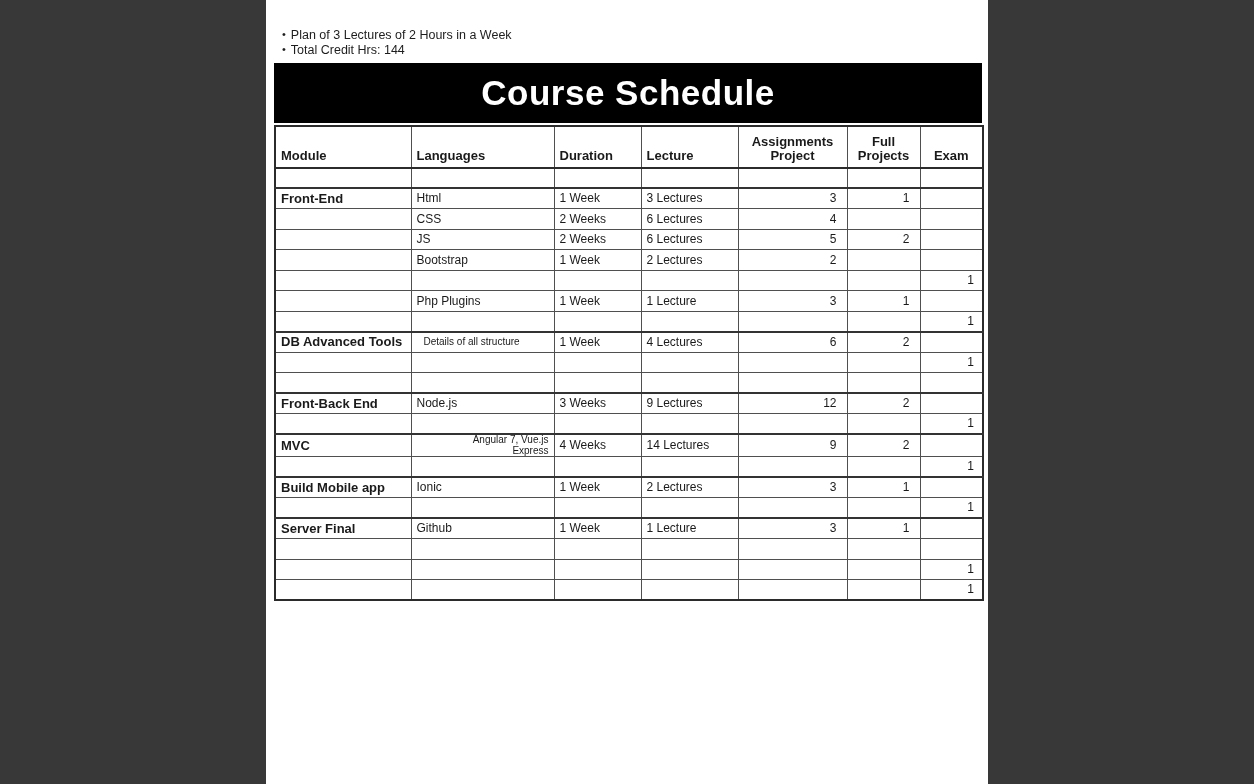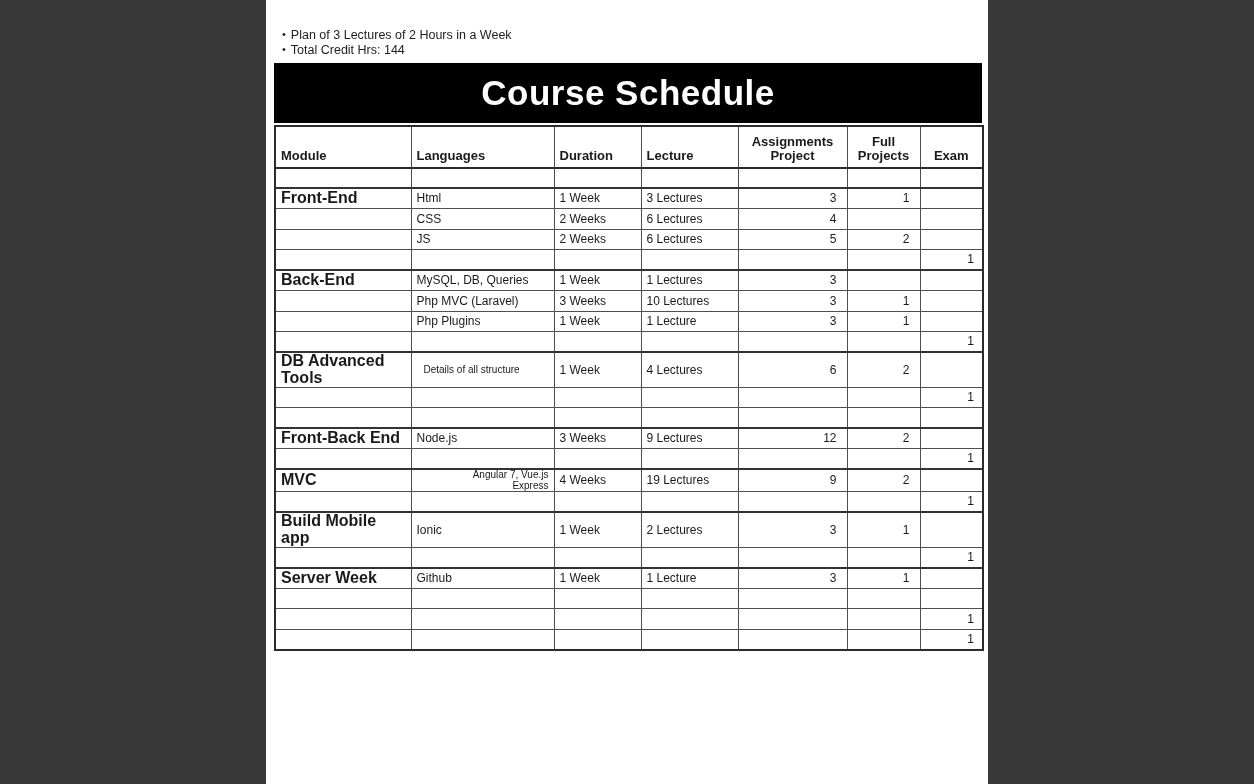--- a/index.html
+++ b/index.html
@@ -47,21 +47,21 @@
     height:36px;vertical-align:bottom;padding:8px 5px 3px 5px;
     font-size:13px;font-weight:700;white-space:pre-line;line-height:1.1;
     border-bottom:2px solid var(--border-strong);
     text-align:left;
   }
   .schedule thead th.c4,.schedule thead th.c5,.schedule thead th.c6{text-align:center;}
   .schedule tbody td{
     height:20.5px;font-size:12px;vertical-align:middle;
     padding:0 5px;white-space:pre-line;line-height:1.05;
   }
-  .schedule tbody td.c0{font-weight:700;font-size:16px;}
+  .schedule tbody td.c0{font-weight:700;font-size:13px;}
   .schedule tbody td.c4,.schedule tbody td.c5{text-align:right;padding-right:10px;}
   .schedule tbody td.c6{text-align:right;padding-right:8px;}
   .schedule tbody td.small{font-size:10px;padding-left:12px;}
   .schedule tbody td.centered{text-align:right;}
   .schedule tbody tr.section td{border-top:2px solid #333333;}
 </style>
 </head>
 <body>
 
 <div class="canvas">
@@ -137,44 +137,35 @@
             <td class="c0"></td>
             <td class="c1">JS</td>
             <td class="c2">2 Weeks</td>
             <td class="c3">6 Lectures</td>
             <td class="c4">5</td>
             <td class="c5">2</td>
             <td class="c6"></td>
           </tr>
           <tr>
             <td class="c0"></td>
-            <td class="c1"></td>
-            <td class="c2"></td>
-            <td class="c3"></td>
-            <td class="c4"></td>
-            <td class="c5"></td>
-            <td class="c6">1</td>
-          </tr>
-          <tr class="section">
-            <td class="c0">Back-End</td>
-            <td class="c1">MySQL, DB, Queries</td>
-            <td class="c2">1 Week</td>
-            <td class="c3">1 Lectures</td>
-            <td class="c4">3</td>
-            <td class="c5"></td>
-            <td class="c6"></td>
-          </tr>
-          <tr>
-            <td class="c0"></td>
-            <td class="c1">Php MVC (Laravel)</td>
-            <td class="c2">3 Weeks</td>
-            <td class="c3">10 Lectures</td>
-            <td class="c4">3</td>
-            <td class="c5">1</td>
-            <td class="c6"></td>
+            <td class="c1">Bootstrap</td>
+            <td class="c2">1 Week</td>
+            <td class="c3">2 Lectures</td>
+            <td class="c4">2</td>
+            <td class="c5"></td>
+            <td class="c6"></td>
+          </tr>
+          <tr>
+            <td class="c0"></td>
+            <td class="c1"></td>
+            <td class="c2"></td>
+            <td class="c3"></td>
+            <td class="c4"></td>
+            <td class="c5"></td>
+            <td class="c6">1</td>
           </tr>
           <tr>
             <td class="c0"></td>
             <td class="c1">Php Plugins</td>
             <td class="c2">1 Week</td>
             <td class="c3">1 Lecture</td>
             <td class="c4">3</td>
             <td class="c5">1</td>
             <td class="c6"></td>
           </tr>
@@ -230,21 +221,21 @@
             <td class="c3"></td>
             <td class="c4"></td>
             <td class="c5"></td>
             <td class="c6">1</td>
           </tr>
           <tr class="section">
             <td class="c0">MVC</td>
             <td class="c1 small centered">Angular 7, Vue.js
 Express</td>
             <td class="c2">4 Weeks</td>
-            <td class="c3">19 Lectures</td>
+            <td class="c3">14 Lectures</td>
             <td class="c4">9</td>
             <td class="c5">2</td>
             <td class="c6"></td>
           </tr>
           <tr>
             <td class="c0"></td>
             <td class="c1"></td>
             <td class="c2"></td>
             <td class="c3"></td>
             <td class="c4"></td>
@@ -263,21 +254,21 @@
           <tr>
             <td class="c0"></td>
             <td class="c1"></td>
             <td class="c2"></td>
             <td class="c3"></td>
             <td class="c4"></td>
             <td class="c5"></td>
             <td class="c6">1</td>
           </tr>
           <tr class="section">
-            <td class="c0">Server Week</td>
+            <td class="c0">Server Final</td>
             <td class="c1">Github</td>
             <td class="c2">1 Week</td>
             <td class="c3">1 Lecture</td>
             <td class="c4">3</td>
             <td class="c5">1</td>
             <td class="c6"></td>
           </tr>
           <tr>
             <td class="c0"></td>
             <td class="c1"></td>

